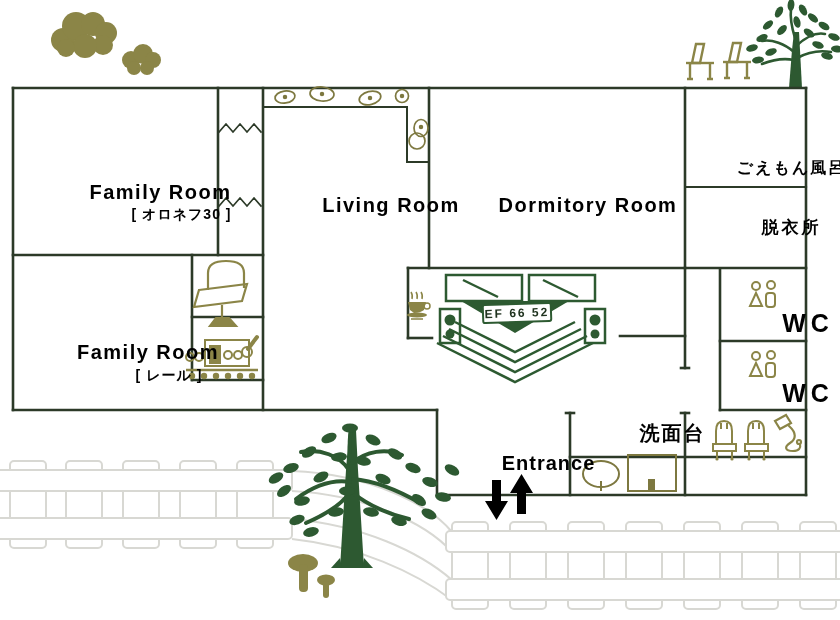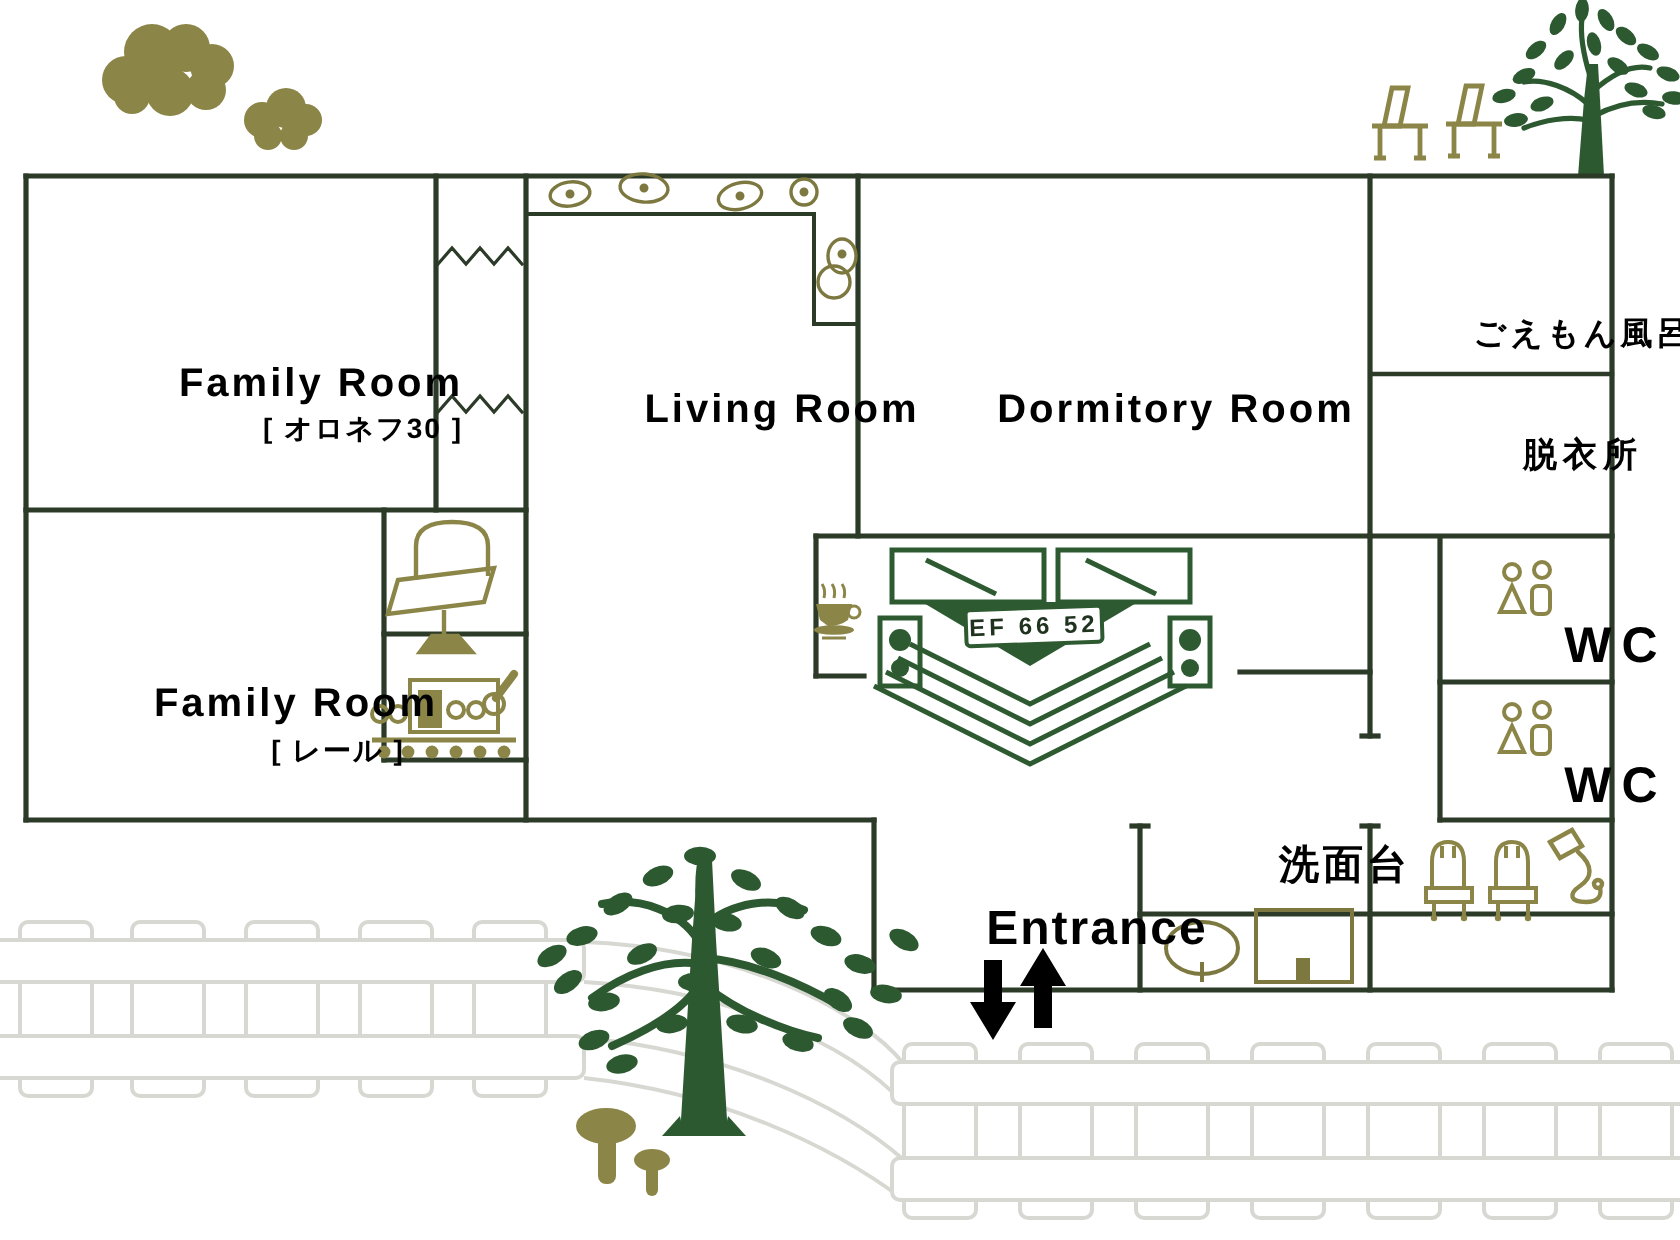--- a/index.html
+++ b/index.html
@@ -6,21 +6,21 @@
   #stage{position:relative;width:840px;height:620px;background:#ffffff;overflow:hidden;
          font-family:"Liberation Sans",sans-serif;}
   #plan-svg{position:absolute;left:0;top:0;}
   .lbl{position:absolute;font-weight:bold;color:#000000;text-align:center;
        line-height:1.1;white-space:nowrap;z-index:5;margin-left:45px;}
   .room-en{font-size:20px;letter-spacing:1.5px;}
   .room-sub{font-size:14px;letter-spacing:1px;padding-left:21px;}
   .room-jp{font-size:16px;letter-spacing:2px;}
   .jp-wide{font-size:17px;letter-spacing:3px;}
   .wc{font-size:25px;letter-spacing:5px;}
-  .entrance{font-size:24px;letter-spacing:1px;}
+  .entrance{font-size:20px;letter-spacing:1px;}
   .wash{font-size:20px;letter-spacing:2px;}
   #nameplate{position:absolute;left:482px;top:303px;width:66px;height:16px;
      background:#ffffff;border:2px solid #2d5a31;border-radius:3px;z-index:6;
      font-size:12px;font-weight:bold;color:#20331f;text-align:center;line-height:16px;
      letter-spacing:2px;transform:rotate(-2deg);}
 </style>
 </head>
 <body>
 
 <div id="stage">

